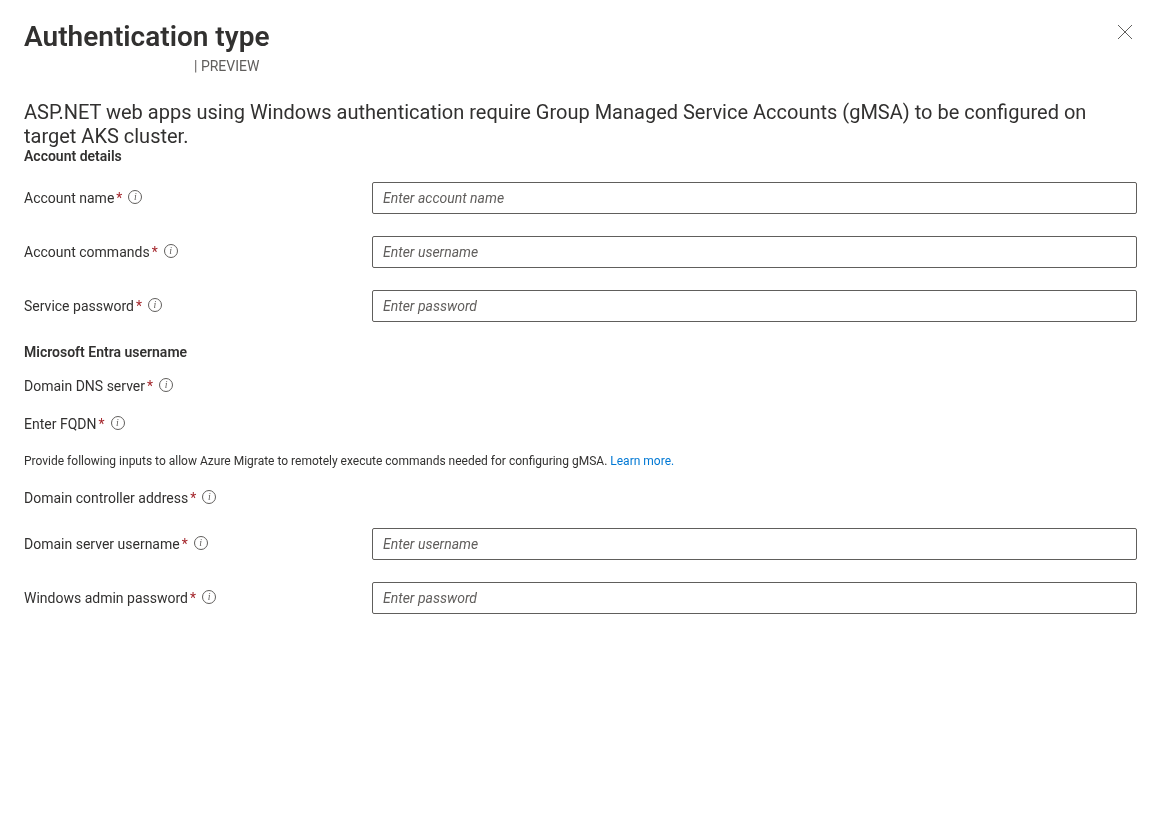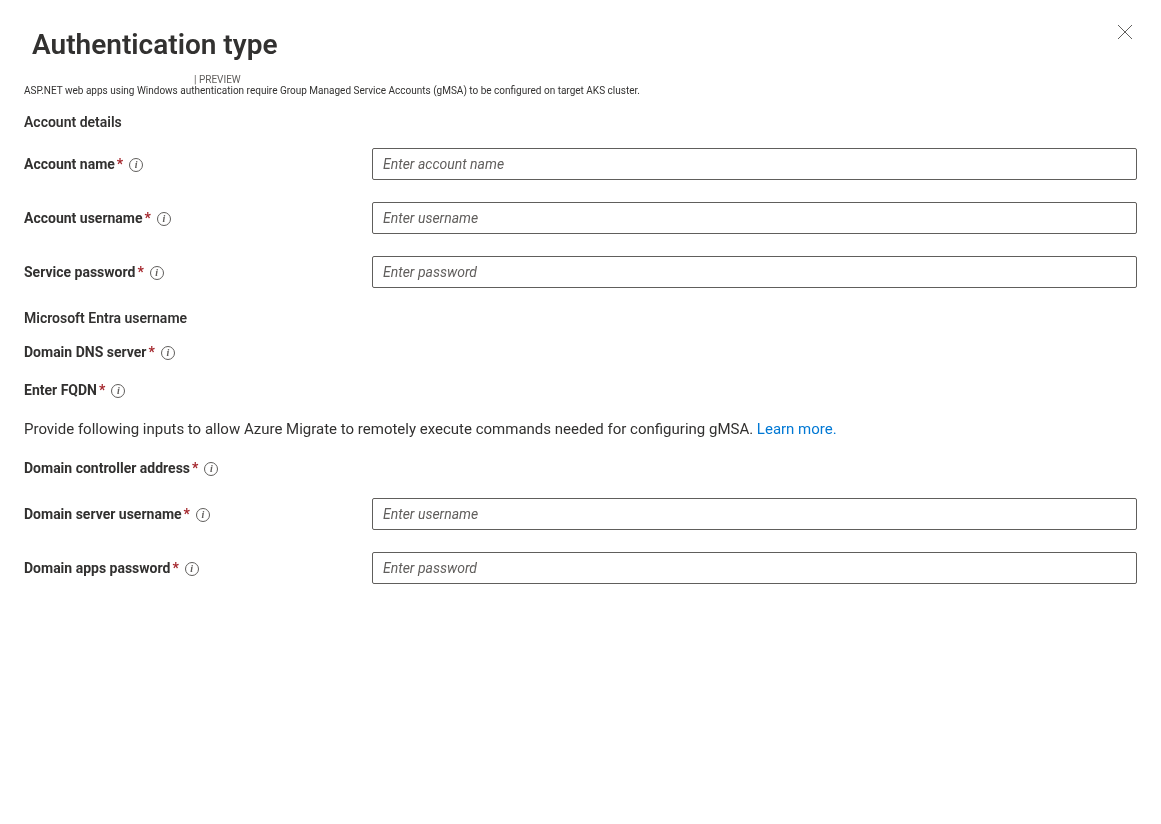--- a/index.html
+++ b/index.html
@@ -14,64 +14,63 @@
   .header-row {
     display: flex;
     align-items: flex-start;
     justify-content: space-between;
   }
   .header-left {
     display: flex;
     flex-direction: column;
   }
   h1.page-title {
-    margin: 8px;
+    margin: 0;
     font-size: 28px;
     font-weight: 600;
     color: #323130;
     line-height: 1.2;
   }
   .preview-line {
     margin-top: 4px;
-    font-size: 10px;
+    font-size: 14px;
     color: #605e5c;
     padding-left: 170px;
   }
   .close-btn {
     background: none;
     border: none;
     cursor: pointer;
     padding: 4px;
     color: #605e5c;
   }
   .close-btn svg { width: 16px; height: 16px; }
   .description {
-    font-size: 10px;
+    margin-top: 26px;
+    font-size: 20px;
     color: #323130;
   }
   .section-title {
-    margin-top: 18px;
     margin-bottom: 18px;
     font-size: 14px;
     font-weight: 600;
     color: #323130;
   }
   .form-row {
     display: flex;
     align-items: center;
     margin-bottom: 22px;
   }
   .form-label-wrap {
     width: 348px;
     min-width: 348px;
     display: flex;
-    align-items: flex-end;
-    font-size: 14px;
-    color: #323130;
-    font-weight: bold;
+    align-items: flex-start;
+    font-size: 14px;
+    color: #323130;
   }
   .req {
     color: #a4262c;
     margin-left: 2px;
     margin-right: 4px;
   }
   .info-icon {
     display: inline-flex;
     align-items: center;
     justify-content: center;
@@ -97,21 +96,21 @@
     font-family: inherit;
     color: #323130;
     background: #ffffff;
     font-style: italic;
   }
   .form-input::placeholder {
     color: #605e5c;
     font-style: italic;
   }
   .helper-text {
-    font-size: 15px;
+    font-size: 12px;
     color: #323130;
     margin-bottom: 22px;
   }
   .link {
     color: #0078d4;
     text-decoration: none;
     cursor: pointer;
   }
 </style>
 </head>
@@ -141,21 +140,21 @@
   <div class="form-label-wrap">
     <span>Account name</span>
     <span class="req">*</span>
     <span class="info-icon">i</span>
   </div>
   <input class="form-input" type="text" placeholder="Enter account name" style="">
 </div>
 
 <div class="form-row">
   <div class="form-label-wrap">
-    <span>Account username</span>
+    <span>Account commands</span>
     <span class="req">*</span>
     <span class="info-icon">i</span>
   </div>
   <input class="form-input" type="text" placeholder="Enter username" style="">
 </div>
 
 <div class="form-row">
   <div class="form-label-wrap">
     <span>Service password</span>
     <span class="req">*</span>
@@ -198,18 +197,18 @@
   <div class="form-label-wrap">
     <span>Domain server username</span>
     <span class="req">*</span>
     <span class="info-icon">i</span>
   </div>
   <input class="form-input" type="text" placeholder="Enter username" style="">
 </div>
 
 <div class="form-row">
   <div class="form-label-wrap">
-    <span>Domain apps password</span>
+    <span>Windows admin password</span>
     <span class="req">*</span>
     <span class="info-icon">i</span>
   </div>
   <input class="form-input" type="password" placeholder="Enter password" style="">
 </div>
 
 </body></html>

